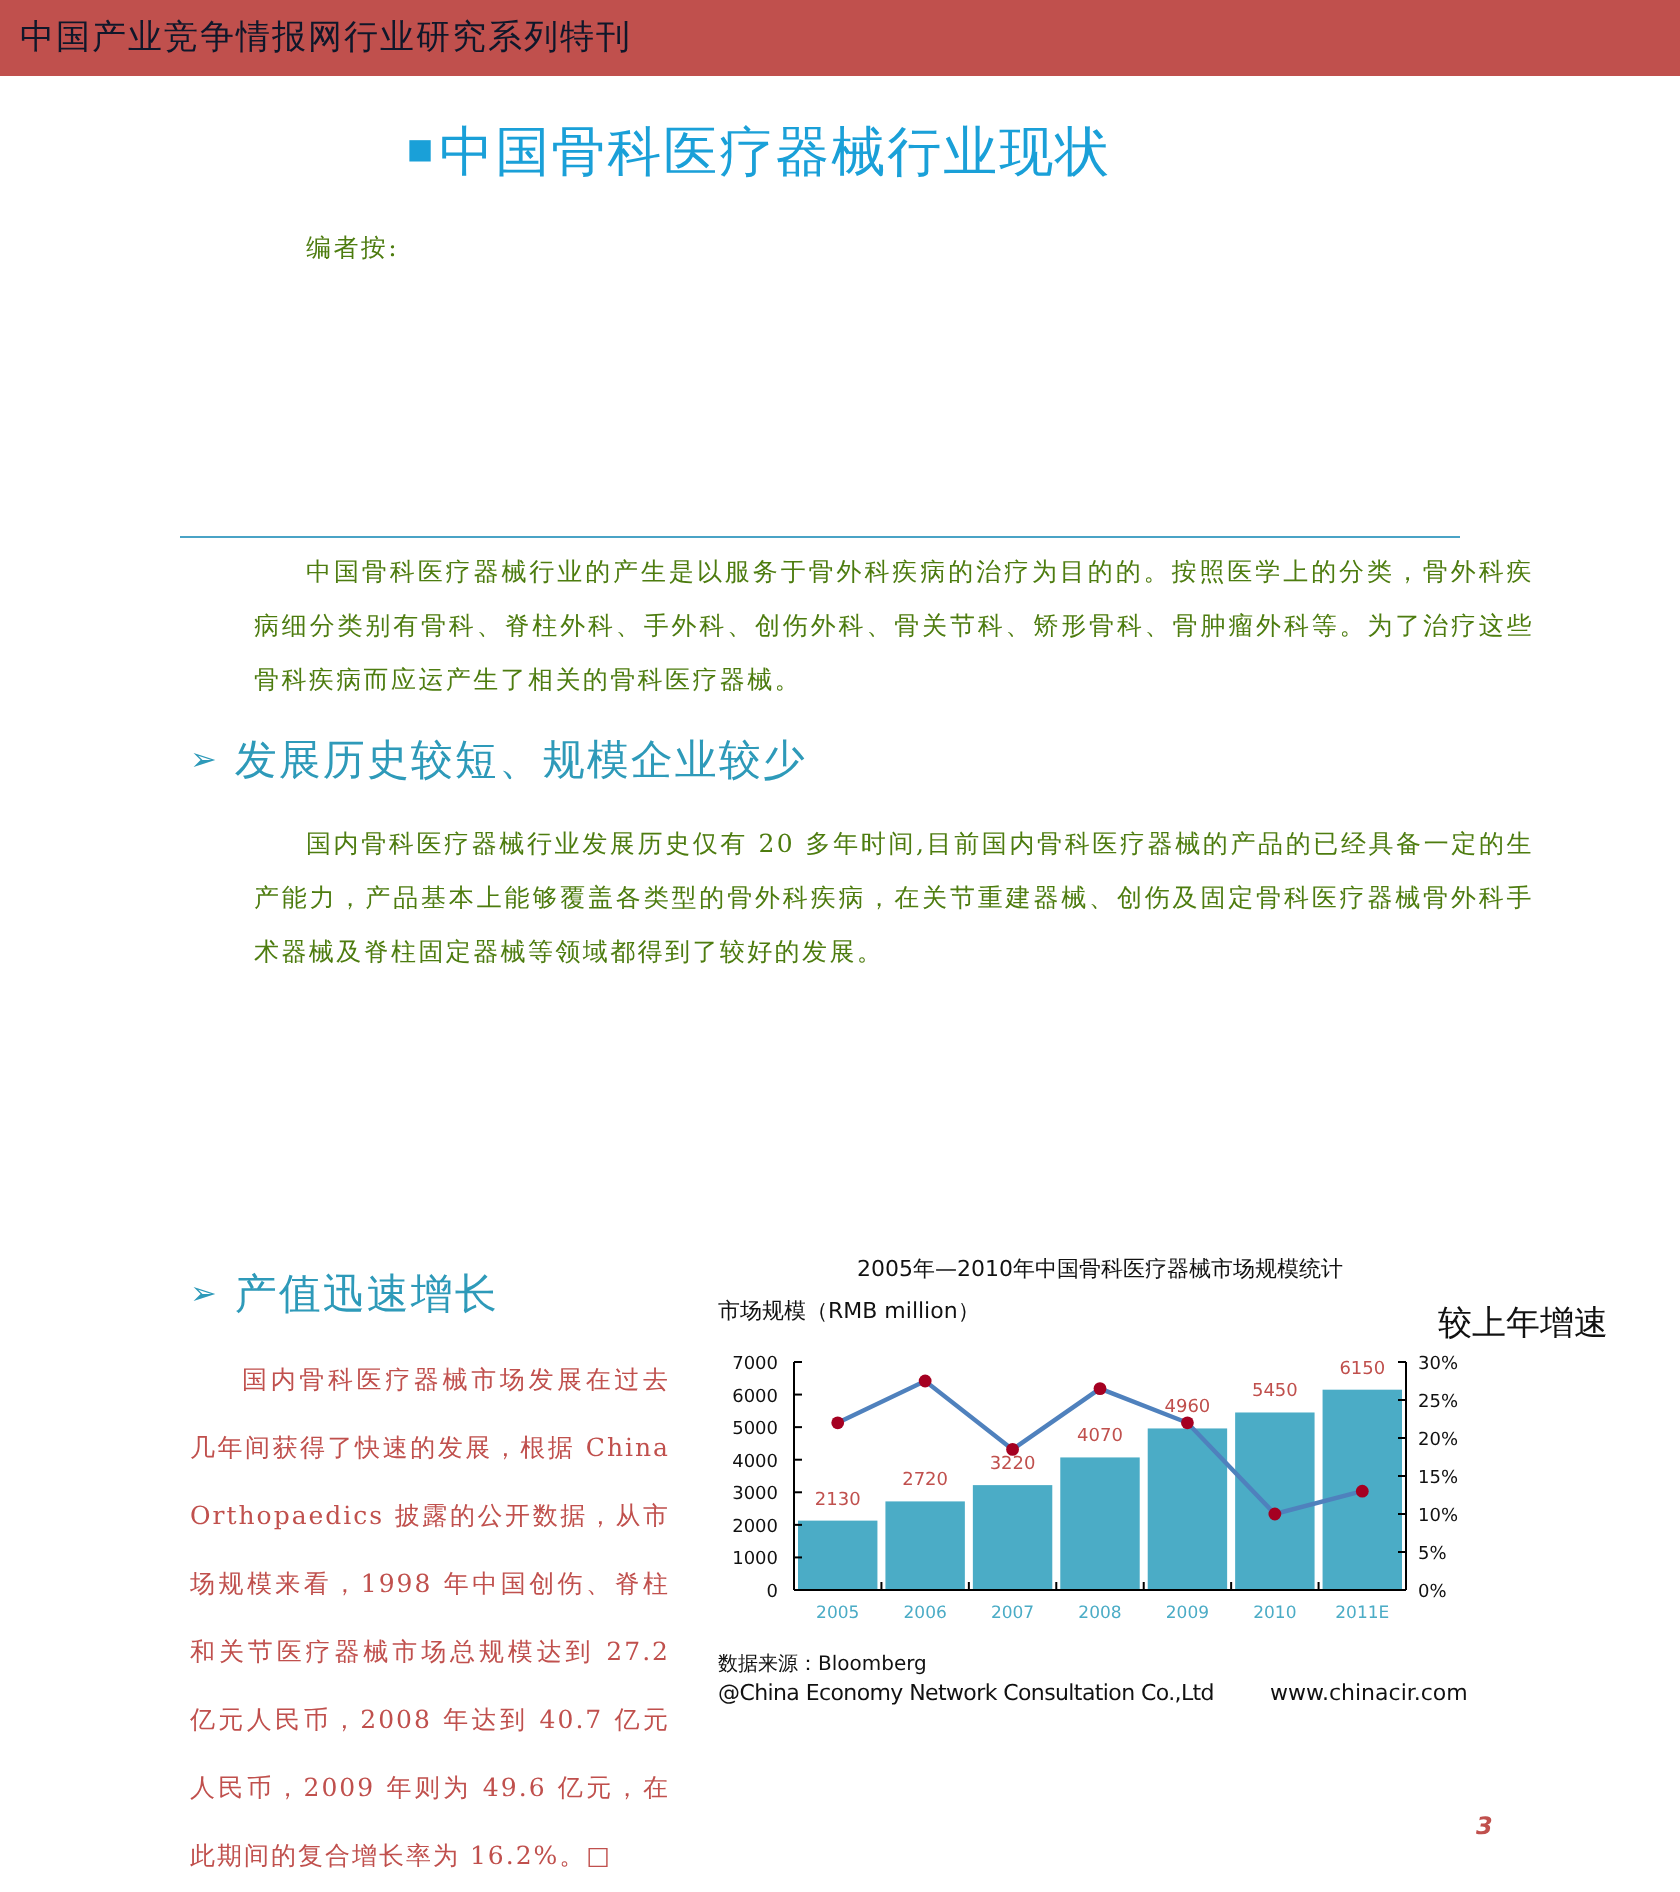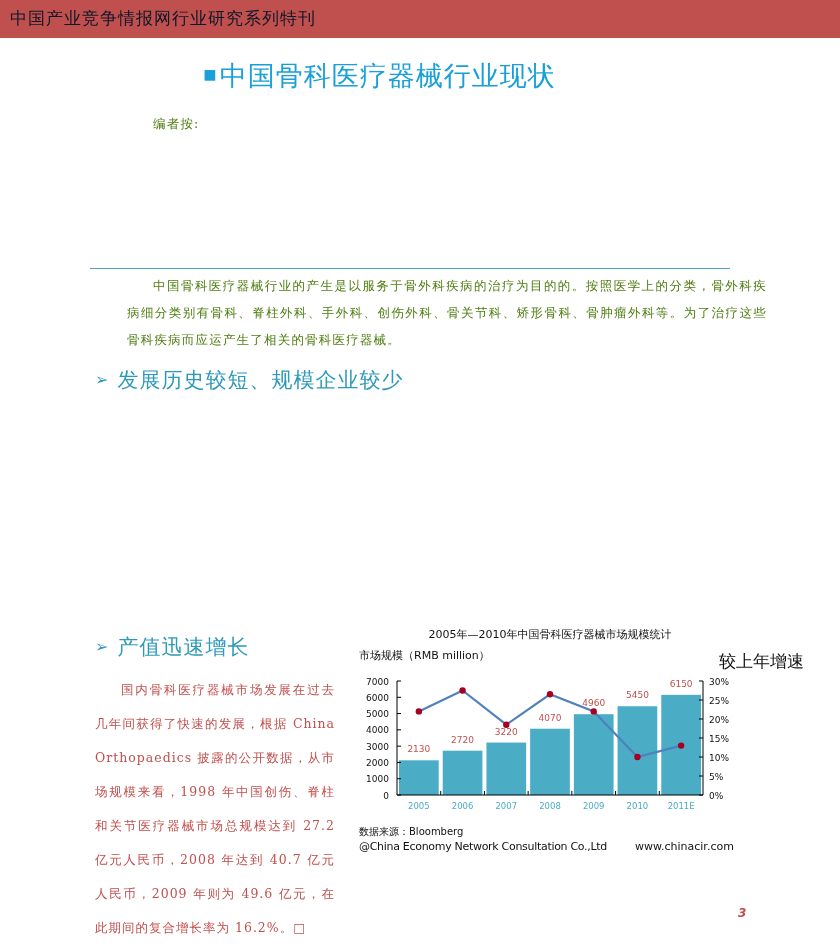--- a/index.html
+++ b/index.html
@@ -49,20 +49,21 @@
 
 <div class="para" style="top:272px;">
   <p>中国骨科医疗器械行业的产生是以服务于骨外科疾病的治疗为目的的。按照医学上的分类，骨外科疾病细分类别有骨科、脊柱外科、手外科、创伤外科、骨关节科、矫形骨科、骨肿瘤外科等。为了治疗这些骨科疾病而应运产生了相关的骨科医疗器械。</p>
 </div>
 
 <div class="h2" style="top:366px;">
   <span class="arrow">➢</span><span>发展历史较短、规模企业较少</span>
 </div>
 
 <div class="para" style="top:408px;">
+  <p>国内骨科医疗器械行业发展历史仅有 20 多年时间,目前国内骨科医疗器械的产品的已经具备一定的生产能力，产品基本上能够覆盖各类型的骨外科疾病，在关节重建器械、创伤及固定骨科医疗器械骨外科手术器械及脊柱固定器械等领域都得到了较好的发展。</p>
 </div>
 
 <div class="h2" style="top:633px;">
   <span class="arrow">➢</span><span>产值迅速增长</span>
 </div>
 
 <div class="narrow" style="top:673px;">
   <p>国内骨科医疗器械市场发展在过去几年间获得了快速的发展，根据 China Orthopaedics 披露的公开数据，从市场规模来看，1998 年中国创伤、脊柱和关节医疗器械市场总规模达到 27.2 亿元人民币，2008 年达到 40.7 亿元人民币，2009 年则为 49.6 亿元，在此期间的复合增长率为 16.2%。□</p>
 </div>
 

